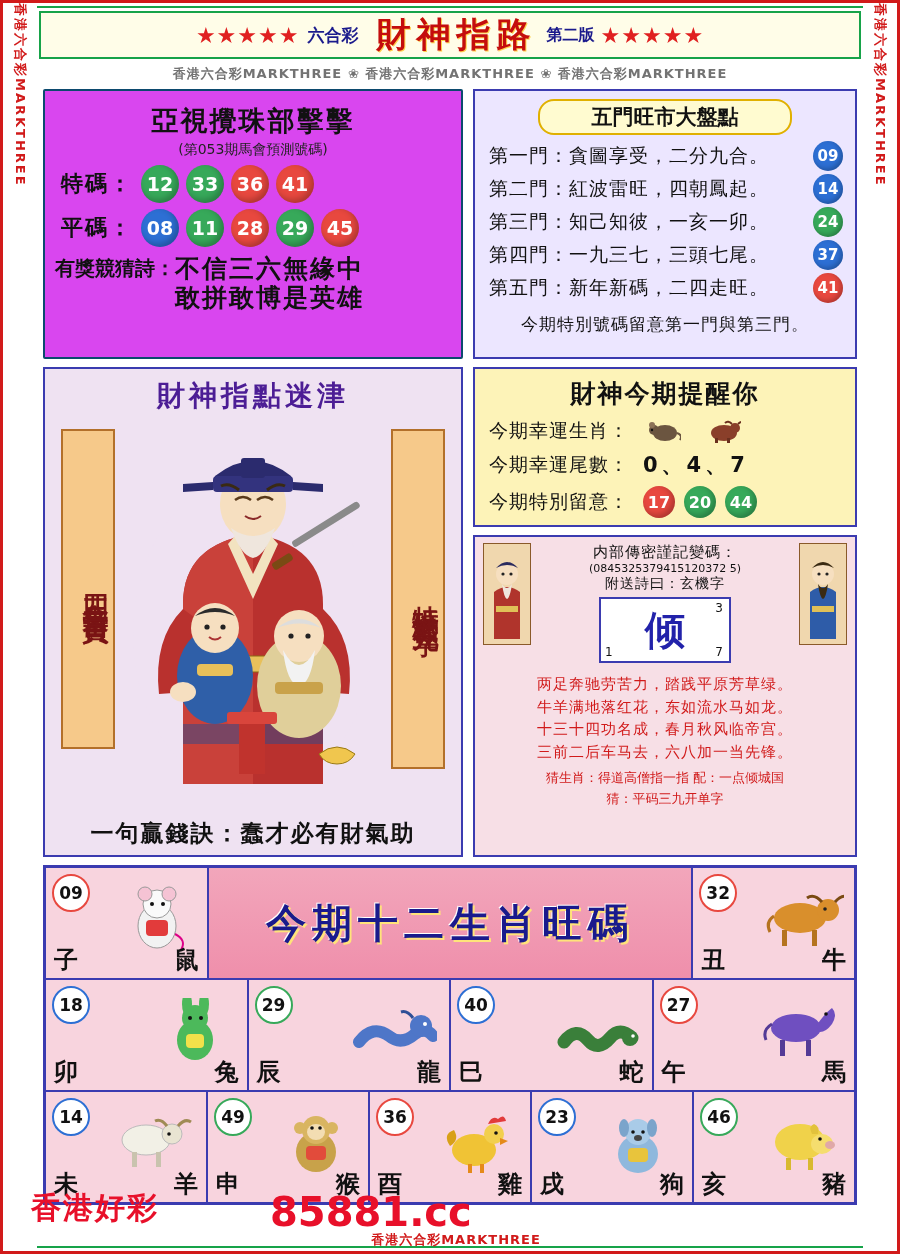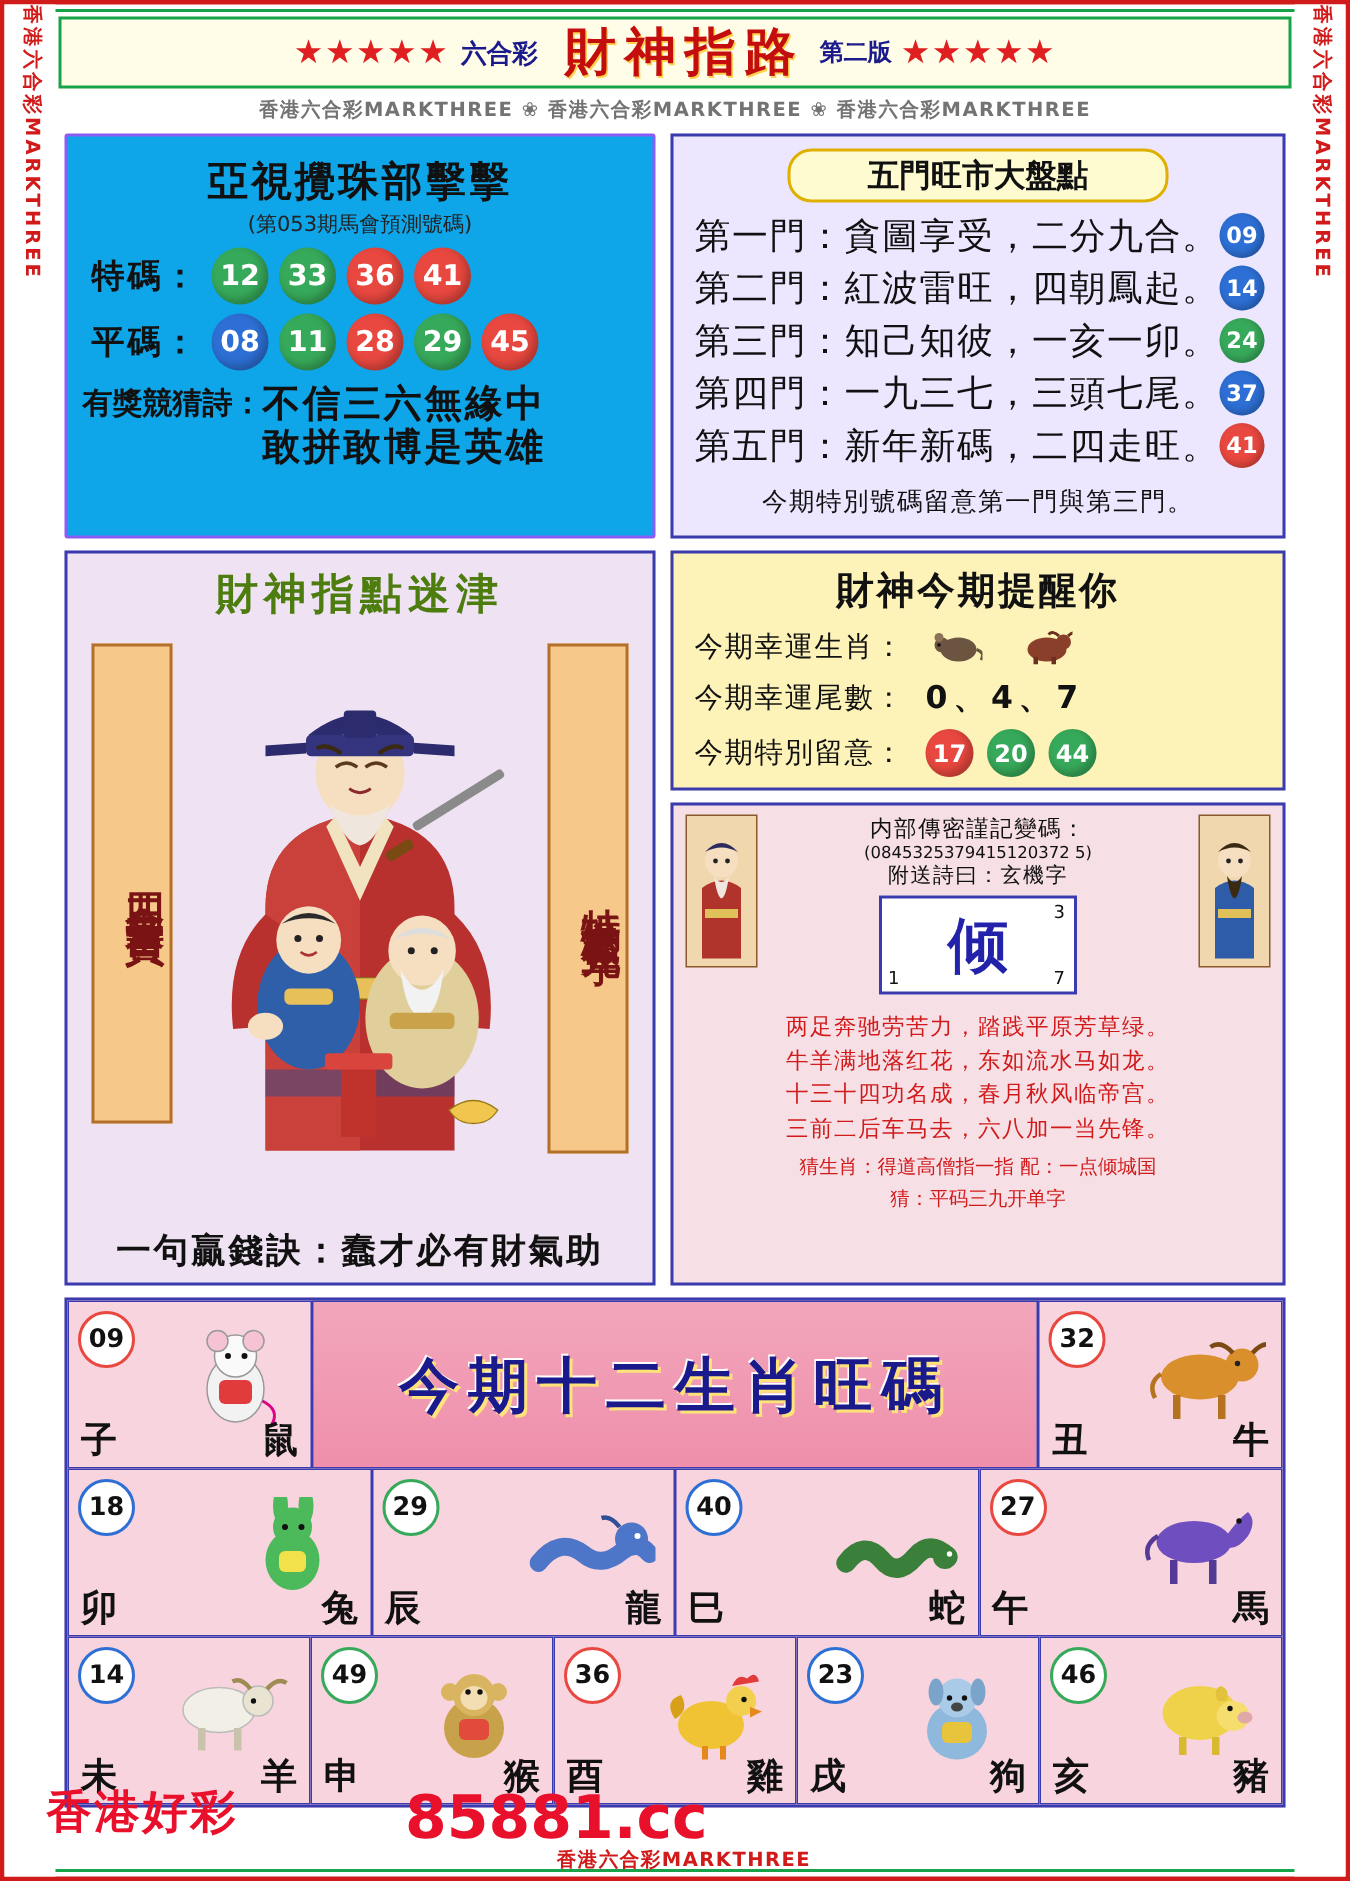--- a/index.html
+++ b/index.html
@@ -71,21 +71,21 @@
     margin:2px 2px 2px 2px;
   }
   .content{position:relative;}
 
   .row{display:flex;gap:10px;padding:0 6px;}
   .colL{width:420px;}
   .colR{flex:1;}
 
   
   .p1{
-    background:#0ea5e9;border:2px solid #8b5cf6;border-radius:2px;
+    background:#d946ef;border:2px solid #0c4a6e;border-radius:2px;
     padding:8px 10px 10px;box-sizing:border-box;height:270px;
   }
   .p1 h2{
     margin:4px 0 2px;text-align:center;font-size:27px;color:#111;
     font-weight:bold;letter-spacing:2px;
   }
   .p1 .sub{text-align:center;font-size:14px;color:#222;margin-bottom:6px;}
   .ballrow{display:flex;align-items:center;margin:6px 0 2px 6px;}
   .ballrow .lbl{font-size:22px;font-weight:bold;color:#111;margin-right:8px;letter-spacing:2px;}
   .ball{
@@ -106,38 +106,38 @@
   .p2{
     background:#ece6ff;border:2px solid #3b3bb0;
     padding:6px 8px;box-sizing:border-box;height:270px;
   }
   .p2 .cap{
     margin:2px auto 6px;width:250px;height:32px;line-height:32px;
     background:#fffbd0;border:2px solid #e0b000;border-radius:16px;
     text-align:center;font-size:21px;font-weight:bold;color:#111;
   }
   .doorline{display:flex;align-items:center;margin:3px 0 3px 6px;}
-  .doorline .dtxt{font-size:24px;color:#111;letter-spacing:1px;white-space:nowrap;}
+  .doorline .dtxt{font-size:19px;color:#111;letter-spacing:1px;white-space:nowrap;}
   .doorline .dnum{
     margin-left:auto;margin-right:4px;
     width:30px;height:30px;border-radius:50%;
     color:#fff;font-weight:bold;font-size:15px;
     display:inline-flex;align-items:center;justify-content:center;
     box-shadow:inset -2px -2px 5px rgba(0,0,0,.25);
   }
   .p2 .foot{text-align:center;font-size:17px;color:#111;margin-top:10px;letter-spacing:1px;}
 
   
   .p3{
     background:#efe2f2;border:2px solid #3b3bb0;
     margin-top:8px;height:490px;box-sizing:border-box;position:relative;
     padding:6px;
   }
   .p3 h2{
-    margin:2px 0 4px;text-align:center;font-size:28px;font-weight:bold;color:#4d7c0f;
+    margin:2px 0 4px;text-align:center;font-size:28px;font-weight:bold;color:#4c1d95;
     letter-spacing:4px;
   }
   .p3 .stage{position:relative;height:390px;}
   .vbanner{
     position:absolute;top:10px;width:54px;
     background:#f6c98a;border:2px solid #b3702a;
     color:#7a1414;font-weight:bold;font-size:26px;
     text-align:center;padding:8px 2px;line-height:1.22;
     writing-mode:vertical-rl;text-orientation:upright;
     letter-spacing:4px;

